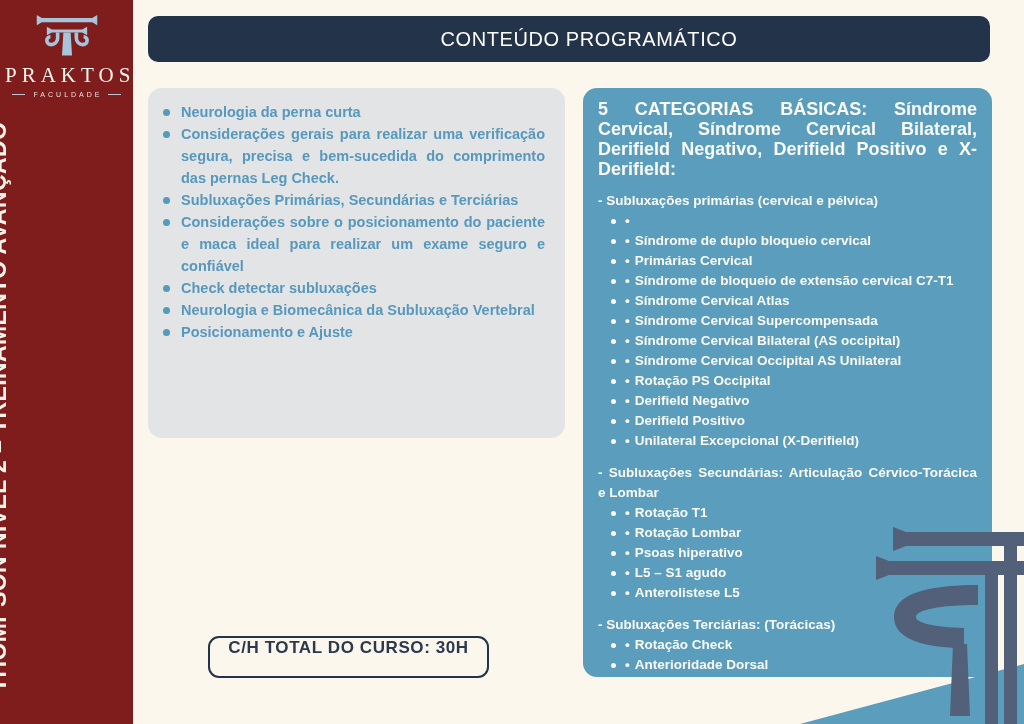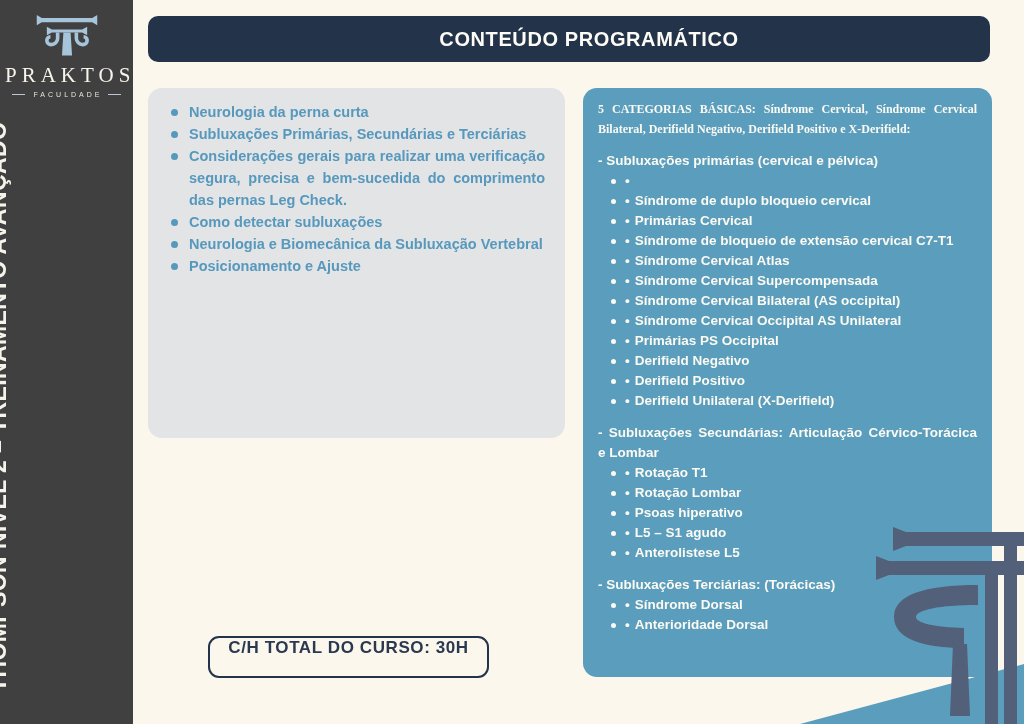--- a/index.html
+++ b/index.html
@@ -1,45 +1,45 @@
 <!DOCTYPE html>
 <html><head>
 <meta charset="utf-8">
 <style>
   * { margin:0; padding:0; box-sizing:border-box; }
   html,body { width:1024px; height:724px; }
   body { font-family:"Liberation Sans","DejaVu Sans",sans-serif; }
   .canvas { position:relative; width:1024px; height:724px; background:#fbf7ec; overflow:hidden; }
 
   
-  .sidebar { position:absolute; left:0; top:0; width:133px; height:724px; background:#404040; z-index:3;padding-left:14px; }
+  .sidebar { position:absolute; left:0; top:0; width:133px; height:724px; background:#7f1d1d; z-index:3;padding-left:14px; }
   .logo { position:absolute; top:12px; left:0; width:133px; text-align:center; }
   .logo svg { display:block; margin:0 auto; }
   .logo-name { font-family:"Liberation Serif","DejaVu Serif",serif; font-size:21px; letter-spacing:5px; padding-left:5px; color:#f7f4ec; margin-top:3px; }
   .logo-sub { display:flex; align-items:center; justify-content:center; gap:5px; margin-top:3px; }
   .logo-sub .rule { width:13px; height:1px; background:#b9c6d4; }
   .logo-sub .txt { font-size:7px; letter-spacing:3px; padding-left:3px; color:#e9e6dd; }
 
   .side-title { position:absolute; left:14px; bottom:32px; transform:rotate(-90deg); transform-origin:left bottom; white-space:nowrap; }
   .side-line { font-size:23px; font-weight:bold; letter-spacing:0.4px; line-height:31px; color:#f6f3ea; }
 
   
   .header { position:absolute; left:148px; top:16px; width:842px; height:46px; background:#22334a; border-radius:10px; display:flex; align-items:center; justify-content:center; z-index:2; }
-  .header-title { color:#fdfcf6; font-size:20px; font-weight:bold; letter-spacing:0.6px;margin-left:40px; }
-
-  
-  .gray-panel { position:absolute; left:148px; top:88px; width:417px; height:350px; background:#e3e4e6; border-radius:14px; padding:13px 20px 10px 16px; z-index:2; }
+  .header-title { color:#fdfcf6; font-size:20px; font-weight:normal; letter-spacing:0.6px;margin-left:40px; }
+
+  
+  .gray-panel { position:absolute; left:148px; top:88px; width:417px; height:350px; background:#e3e4e6; border-radius:14px; padding:13px 20px 10px 8px; z-index:2; }
   .gray-panel ul { list-style:none; }
   .lp-item { display:flex; color:#5798bd; font-weight:bold; font-size:14.5px; line-height:22px; }
   .lp-dot { flex:0 0 auto; width:7px; height:7px; border-radius:50%; background:#5798bd; margin:8px 11px 0 7px; }
   .lp-text { flex:1; text-align:justify; }
 
   
   .blue-panel { position:absolute; left:583px; top:88px; width:409px; height:589px; background:#5b9dbd; border-radius:14px; padding:11px 15px 10px 15px; color:#fbfaf3; font-weight:bold; z-index:2; }
-  .rp-intro { font-size:12px; line-height:20px; text-align:justify;font-family:Liberation Serif, serif; }
+  .rp-intro { font-size:18px; line-height:20px; text-align:justify; }
   .rp-section { margin-top:12px; }
   .rp-heading { font-size:13.5px; line-height:20px; text-align:justify; }
   .blue-panel ul { list-style:none; padding-left:13px; }
   .rp-item { display:flex; font-size:13.5px; line-height:20px; }
   .rp-dot { flex:0 0 auto; width:5px; height:5px; border-radius:50%; background:#fbfaf3; margin:8px 9px 0 0; }
   .rp-pfx { margin-right:5px; }
 
   
   .hours-box { position:absolute; left:208px; top:636px; width:281px; height:42px; border:2px solid #22334a; border-radius:11px; display:flex; align-items:flex-start; justify-content:center; z-index:2; }
   .hours-text { color:#2a3950; font-size:17px; font-weight:bold; letter-spacing:0.6px; }
@@ -86,29 +86,33 @@
 
   <div class="gray-panel">
     <ul>
 
     <li class="lp-item">
           <span class="lp-dot"></span>
           <span class="lp-text">Neurologia da perna curta</span>
         </li>
         <li class="lp-item">
           <span class="lp-dot"></span>
+          <span class="lp-text">Considerações gerais para realizar uma verificação segura, precisa e bem-sucedida do comprimento das pernas Leg Check.</span>
+        </li>
+        <li class="lp-item">
+          <span class="lp-dot"></span>
           <span class="lp-text">Subluxações Primárias, Secundárias e Terciárias</span>
         </li>
         <li class="lp-item">
           <span class="lp-dot"></span>
-          <span class="lp-text">Considerações gerais para realizar uma verificação segura, precisa e bem-sucedida do comprimento das pernas Leg Check.</span>
-        </li>
-        <li class="lp-item">
-          <span class="lp-dot"></span>
-          <span class="lp-text">Como detectar subluxações</span>
+          <span class="lp-text">Considerações sobre o posicionamento do paciente e maca ideal para realizar um exame seguro e confiável</span>
+        </li>
+        <li class="lp-item">
+          <span class="lp-dot"></span>
+          <span class="lp-text">Check detectar subluxações</span>
         </li>
         <li class="lp-item">
           <span class="lp-dot"></span>
           <span class="lp-text">Neurologia e Biomecânica da Subluxação Vertebral</span>
         </li>
         <li class="lp-item">
           <span class="lp-dot"></span>
           <span class="lp-text">Posicionamento e Ajuste</span>
         </li>
       </ul>
@@ -156,36 +160,36 @@
             <span>Síndrome Cervical Bilateral (AS occipital)</span>
           </li>
           <li class="rp-item">
             <span class="rp-dot"></span>
             <span class="rp-pfx">•</span>
             <span>Síndrome Cervical Occipital AS Unilateral</span>
           </li>
           <li class="rp-item">
             <span class="rp-dot"></span>
             <span class="rp-pfx">•</span>
-            <span>Primárias PS Occipital</span>
+            <span>Rotação PS Occipital</span>
           </li>
           <li class="rp-item">
             <span class="rp-dot"></span>
             <span class="rp-pfx">•</span>
             <span>Derifield Negativo</span>
           </li>
           <li class="rp-item">
             <span class="rp-dot"></span>
             <span class="rp-pfx">•</span>
             <span>Derifield Positivo</span>
           </li>
           <li class="rp-item">
             <span class="rp-dot"></span>
             <span class="rp-pfx">•</span>
-            <span>Derifield Unilateral (X-Derifield)</span>
+            <span>Unilateral Excepcional (X-Derifield)</span>
           </li>
         </ul>
     </div>
 
     <div class="rp-section">
       <div class="rp-heading">- Subluxações Secundárias: Articulação Cérvico-Torácica e Lombar</div>
       <ul>
 
       <li class="rp-item">
             <span class="rp-dot"></span>
@@ -215,21 +219,21 @@
         </ul>
     </div>
 
     <div class="rp-section">
       <div class="rp-heading">- Subluxações Terciárias: (Torácicas)</div>
       <ul>
 
       <li class="rp-item">
             <span class="rp-dot"></span>
             <span class="rp-pfx">•</span>
-            <span>Síndrome Dorsal</span>
+            <span>Rotação Check</span>
           </li>
           <li class="rp-item">
             <span class="rp-dot"></span>
             <span class="rp-pfx">•</span>
             <span>Anterioridade Dorsal</span>
           </li>
         </ul>
     </div>
   </div>
 

